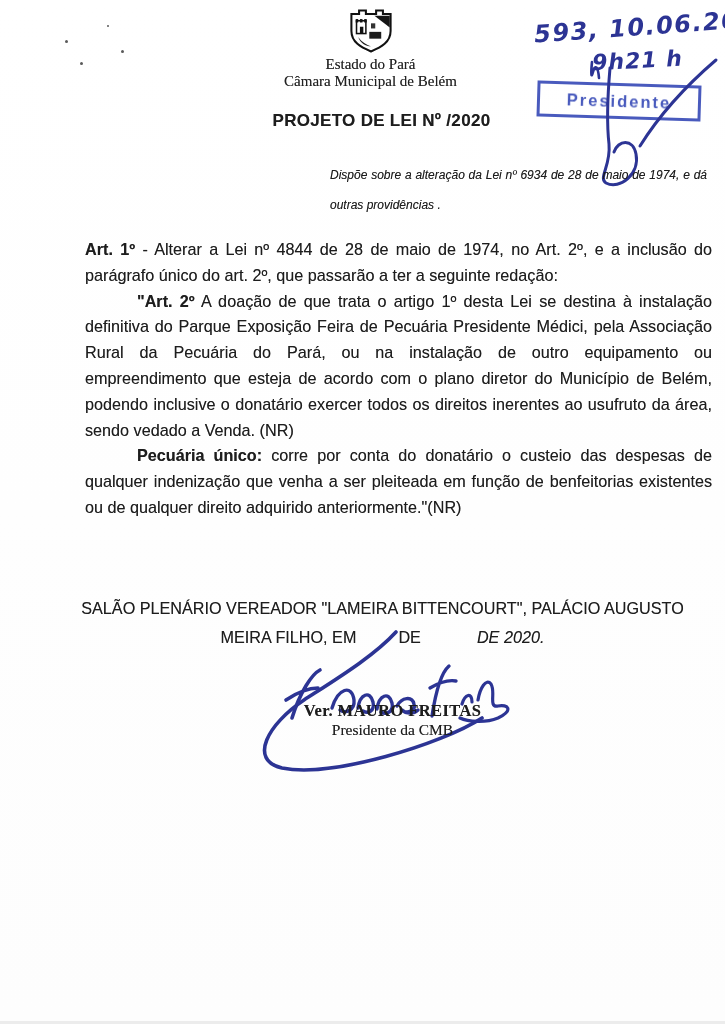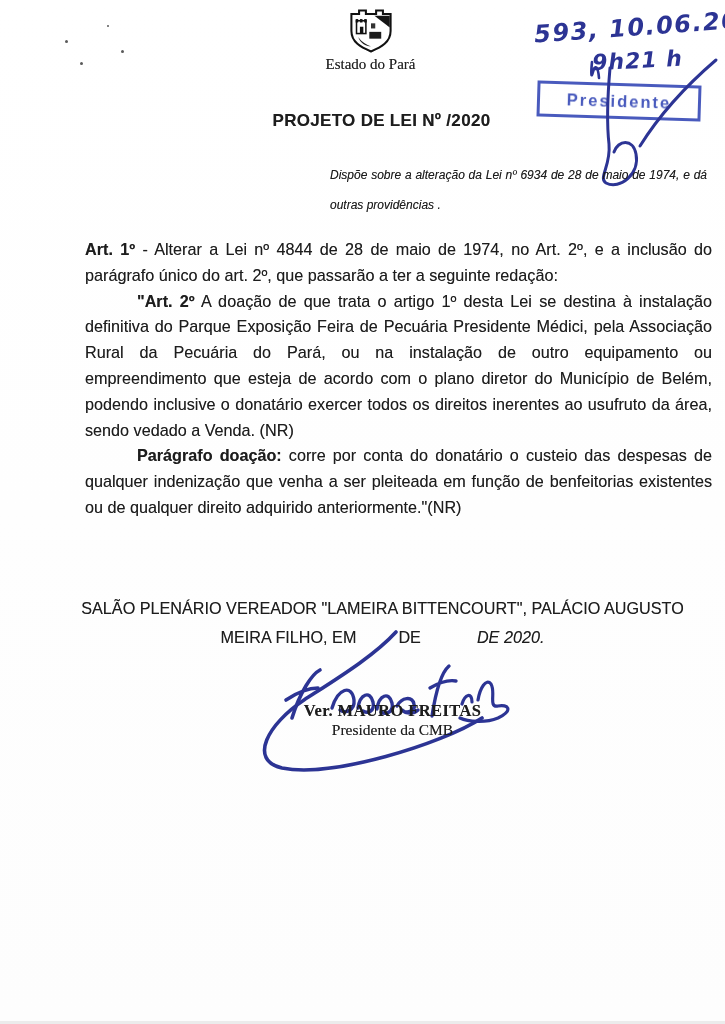--- a/index.html
+++ b/index.html
@@ -105,20 +105,21 @@
       <rect x="13" y="15" width="11" height="15" fill="#ffffff" stroke="#111" stroke-width="1.8"></rect>
       <rect x="12" y="13" width="3" height="4" fill="#111"></rect>
         <rect x="17" y="13" width="3" height="4" fill="#111"></rect>
         <rect x="22" y="13" width="3" height="4" fill="#111"></rect>
       <rect x="17" y="22" width="4" height="8" fill="#111"></rect>
       <path d="M28 28 h14 v8 h-14 z" fill="#1c1c1c"></path>
       <path d="M15 34 c4 6 10 9 15 11 c-6 0 -13 -4 -15 -11 z" fill="#222"></path>
       <rect x="30" y="18" width="5" height="6" fill="#333"></rect>
     </svg>
     <div class="org doc-text">Estado do Pará</div>
+    <div class="org doc-text">Câmara Municipal de Belém</div>
   </div>
 
   <div class="hand protocol">593, 10.06.2020</div>
   <div class="hand time">9h21 h</div>
 
   <div class="stamp">
     <span>Presidente</span>
   </div>
 
   <svg class="rubric-svg" width="180" height="160" viewBox="0 0 180 160">
@@ -127,21 +128,21 @@
     <path class="ink" stroke-width="2.6" d="M44 16 C43 26 43 34 45 26 C47 18 50 20 51 32"></path>
   </svg>
 
   <div class="title doc-text">PROJETO DE LEI Nº  /2020</div>
 
   <div class="ementa doc-text">Dispõe sobre a alteração da  Lei nº 6934 de 28 de maio de 1974, e dá outras providências .</div>
 
   <div class="body doc-text">
     <p><span class="lbl">Art. 1º</span><span> - Alterar a Lei nº 4844 de 28 de maio de 1974, no Art. 2º, e a inclusão do parágrafo único do art. 2º, que passarão a ter a seguinte redação:</span></p>
     <p class="indent"><span class="lbl">"Art. 2º</span><span> A doação de que trata o artigo 1º desta Lei se destina à instalação definitiva do Parque Exposição Feira de Pecuária Presidente Médici, pela Associação Rural da Pecuária do Pará, ou na instalação de outro equipamento ou empreendimento que esteja de acordo com o plano diretor do Município de Belém, podendo inclusive o donatário exercer todos os direitos inerentes ao usufruto da área, sendo vedado a Venda. (NR)</span></p>
-    <p class="indent"><span class="lbl">Parágrafo doação:</span><span> corre por conta do donatário o custeio das despesas de qualquer indenização que venha a ser pleiteada em função de benfeitorias existentes ou de qualquer direito adquirido anteriormente."(NR)</span></p>
+    <p class="indent"><span class="lbl">Pecuária único:</span><span> corre por conta do donatário o custeio das despesas de qualquer indenização que venha a ser pleiteada em função de benfeitorias existentes ou de qualquer direito adquirido anteriormente."(NR)</span></p>
   </div>
 
   <div class="closing doc-text">
     <div>SALÃO PLENÁRIO VEREADOR "LAMEIRA BITTENCOURT", PALÁCIO AUGUSTO</div>
     <div>
       <span>MEIRA FILHO, EM</span><span class="gap-sm">DE</span><span class="gap-lg">DE 2020.</span>
     </div>
   </div>
 
   <svg class="sig-svg" width="272" height="158" viewBox="0 0 272 158">

